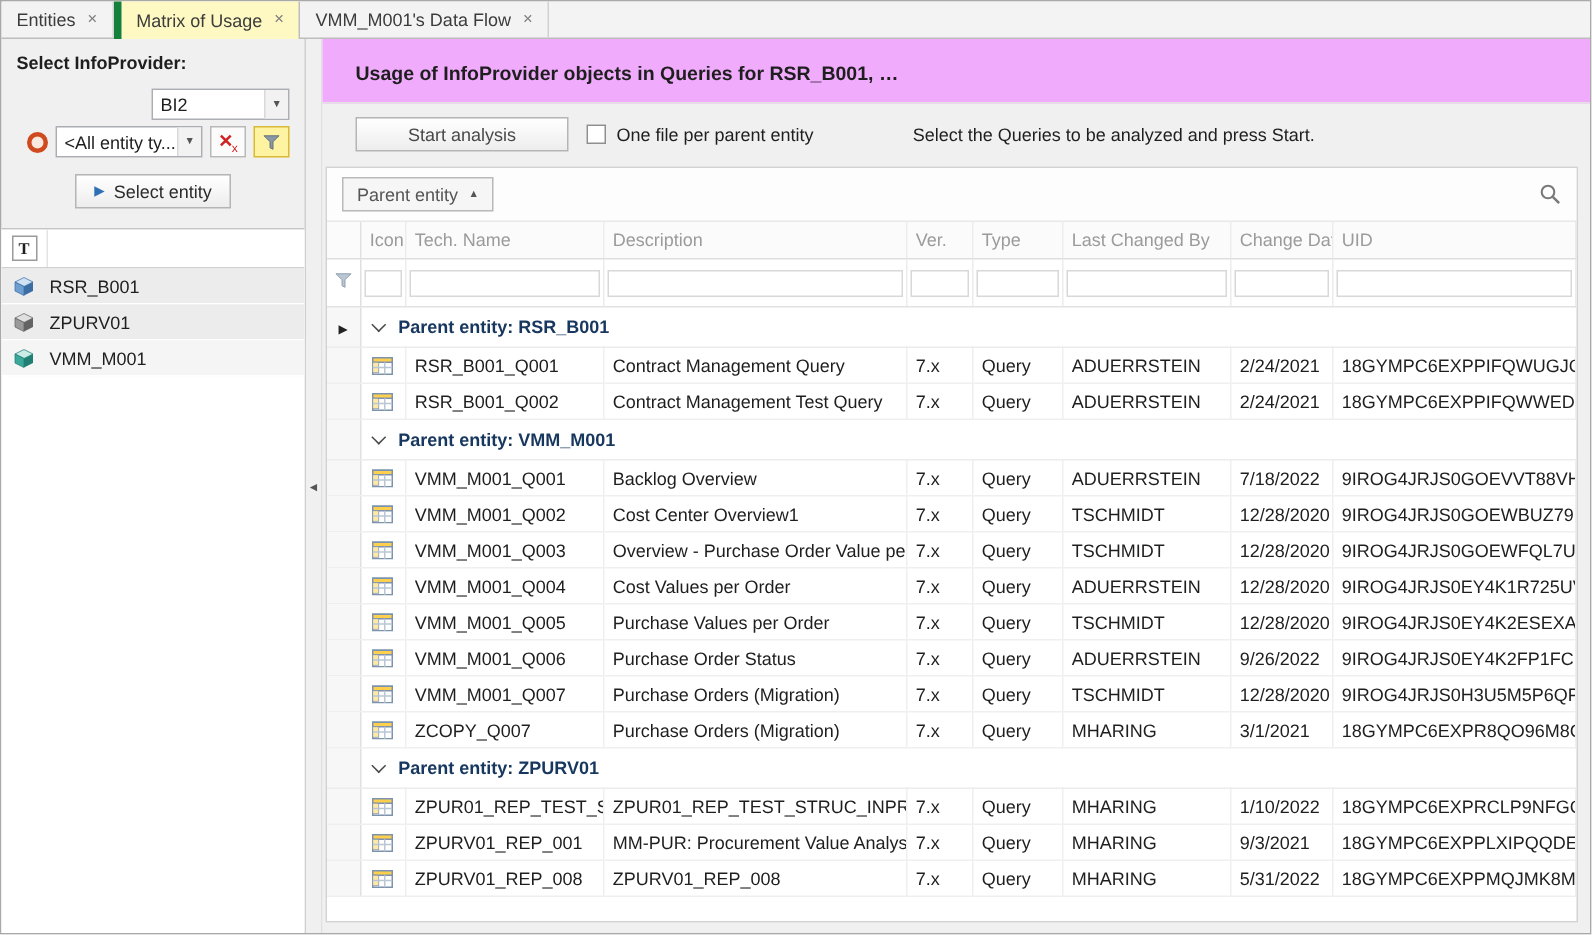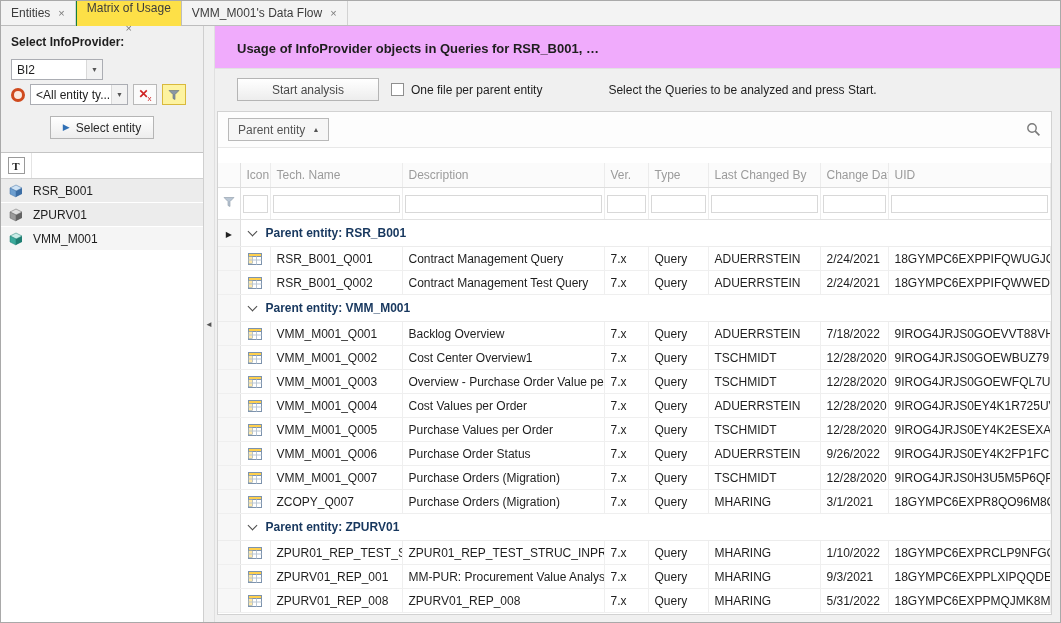--- a/index.html
+++ b/index.html
@@ -2,29 +2,29 @@
 <html><head>
 <meta charset="utf-8">
 <style>
   html,body{margin:0;padding:0;}
   body{width:1061px;height:623px;overflow:hidden;font-family:"Liberation Sans",sans-serif;font-size:12px;color:#1e1e1e;background:#f0f0f0;}
   .app{width:100%;height:100%;display:flex;flex-direction:column;box-sizing:border-box;border:1px solid #a9a9a9;background:#f0f0f0;}
 
   
   .tabbar{display:flex;height:24px;background:#f3f3f3;border-bottom:1px solid #bdbdbd;flex:0 0 auto;align-items:stretch;}
   .tab{display:flex;align-items:center;gap:8px;padding:0 10px;color:#3c3c3c;border-right:1px solid #d2d2d2;white-space:nowrap;}
-  .tab.active{background:#fde047;border-left:1px solid #15803d;border-right:1px solid #bdbdbd;margin-bottom:-1px;z-index:2;flex-direction:column;}
+  .tab.active{background:#fef9c3;border-left:5px solid #15803d;border-right:1px solid #bdbdbd;margin-bottom:-1px;z-index:2;}
   .tab-close{color:#7a7a7a;font-size:11px;line-height:1;}
 
   .content{flex:1;display:flex;min-height:0;}
 
   
   .left-panel{width:202px;flex:0 0 auto;display:flex;flex-direction:column;background:#f0f0f0;border-right:1px solid #cfcfcf;min-height:0;}
   .lp-title{font-weight:bold;padding:9px 10px 6px;}
-  .lp-row{display:flex;align-items:center;gap:5px;padding:2px 10px;}
+  .lp-row{display:flex;align-items:center;gap:5px;padding:2px 10px;justify-content:flex-end;}
   .ddl{display:flex;align-items:center;height:21px;background:#fff;border:1px solid #abadb3;box-sizing:border-box;}
   .ddl .val{flex:1;padding:0 5px;white-space:nowrap;overflow:hidden;}
   .ddl .arr{width:15px;align-self:stretch;display:flex;align-items:center;justify-content:center;color:#555;font-size:7px;border-left:1px solid #d9d9d9;background:#f2f2f2;}
   .ddl.sys{width:92px;margin-top:2px;}
   .ddl.etype{width:98px;}
   .ring{width:14px;height:14px;border-radius:50%;border:3px solid #cf4a1e;background:#fbe9df;box-sizing:border-box;flex:0 0 auto;}
   .tool-btn{width:24px;height:21px;display:flex;align-items:center;justify-content:center;background:#fbfbfb;border:1px solid #b9b9b9;box-sizing:border-box;padding:0;}
   .tool-btn.yellow{background:#fdf3a0;border-color:#d9b93c;}
   .xmain{color:#cf2222;font-weight:bold;font-size:12px;line-height:1;}
   .xsub{color:#cf2222;font-size:8px;vertical-align:sub;margin-left:-1px;}
@@ -48,21 +48,21 @@
   
   .main-panel{flex:1;display:flex;flex-direction:column;min-width:0;background:#f0f0f0;}
   .main-title{padding:15px 22px 12px;font-weight:bold;font-size:13px;border-bottom:1px solid #e2e2e2;background:#f0abfc;}
   .toolbar{display:flex;align-items:center;padding:9px 22px 8px;gap:10px;flex:0 0 auto;}
   .start-btn{width:142px;color:#4a4a4a;}
   .cb-label{display:flex;align-items:center;margin-left:2px;}
   .cb{width:13px;height:13px;border:1px solid #8f8f8f;background:#fff;margin-right:7px;box-sizing:border-box;flex:0 0 auto;}
   .hint{margin-left:56px;white-space:nowrap;}
 
   
-  .grid-wrap{flex:1;margin:2px 8px 7px 2px;background:#fff;border:1px solid #d2d2d2;display:flex;flex-direction:column;min-height:0;overflow:hidden;gap:15px;}
+  .grid-wrap{flex:1;margin:2px 8px 7px 2px;background:#fff;border:1px solid #d2d2d2;display:flex;flex-direction:column;min-height:0;overflow:hidden;}
   .groupby-bar{height:35px;flex:0 0 auto;display:flex;align-items:center;padding:0 10px;border-bottom:1px solid #e8e8e8;position:relative;background:#fdfdfd;}
   .group-chip{height:21px;display:inline-flex;align-items:center;gap:7px;padding:0 9px;border:1px solid #b9b9b9;background:#f6f6f6;color:#555;}
   .sort-arrow{font-size:7px;color:#555;}
   .search-icon{position:absolute;right:10px;top:10px;line-height:0;}
   .grid-scroll{flex:1;overflow:hidden;}
   table.grid{width:100%;border-collapse:collapse;table-layout:fixed;}
   col.c-ind{width:22px}col.c-icon{width:30px}col.c-tech{width:132px}col.c-desc{width:202px}col.c-ver{width:44px}col.c-type{width:60px}col.c-user{width:112px}col.c-date{width:68px}
   td{font-size:12px;}
   tr.hdr td{height:24px;background:#fbfbfb;color:#9b9b9b;border-bottom:1px solid #dedede;border-right:1px solid #ececec;padding:0 6px;text-align:left;white-space:nowrap;overflow:hidden;}
   td.ind{background:#f7f7f7;border-right:1px solid #e0e0e0 !important;text-align:center;padding:0 !important;}

